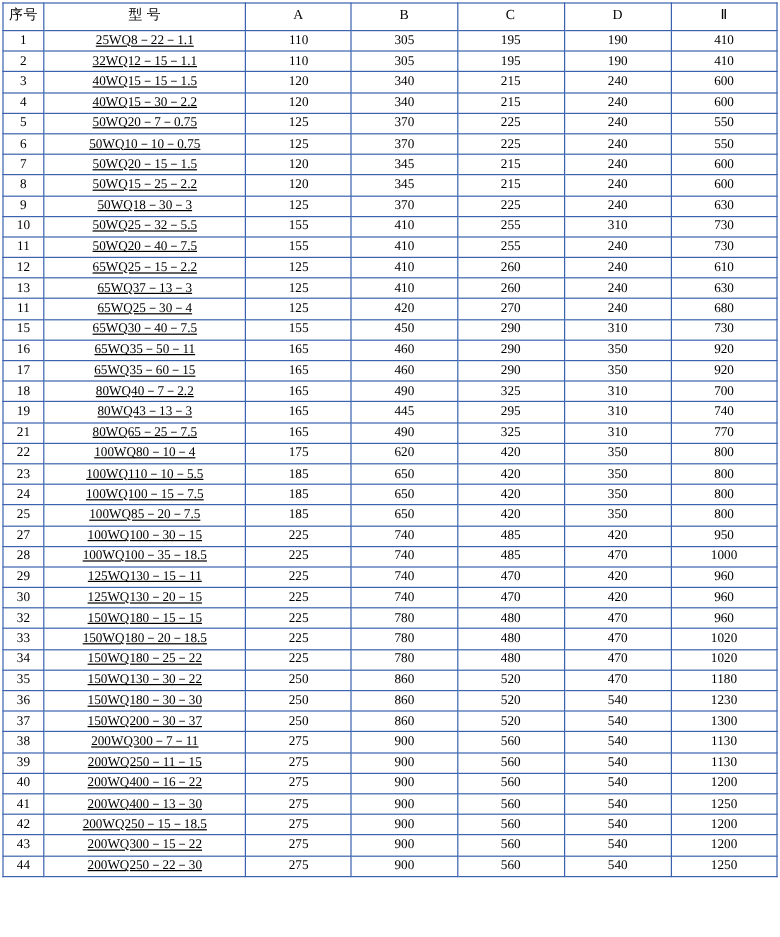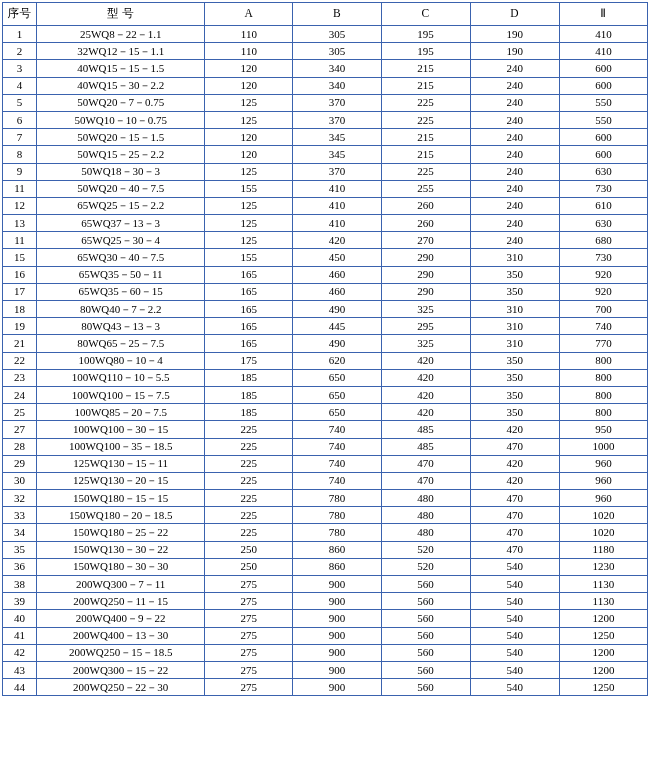--- a/index.html
+++ b/index.html
@@ -51,20 +51,21 @@
   col.c-b     { width: 88px; }
   col.c-c     { width: 89px; }
   col.c-d     { width: 89px; }
   col.c-h     { width: 88px; }
 
   td.model {
     text-align: left;
     padding-left: 8px;
     font-size: 11px;
     letter-spacing: 0px;
+    text-decoration: underline;
   }
   th.model-head {
     letter-spacing: 6px;
     padding-left: 4px;
   }
   th.idx-head {
     font-size: 10.5px;
   }
   .dim-head {
     font-style: normal;
@@ -172,20 +173,29 @@
         <tr>
           <td>9</td>
           <td class="model">50WQ18－30－3</td>
           <td>125</td>
           <td>370</td>
           <td>225</td>
           <td>240</td>
           <td>630</td>
         </tr>
         <tr>
+          <td>10</td>
+          <td class="model">50WQ25－32－5.5</td>
+          <td>155</td>
+          <td>410</td>
+          <td>255</td>
+          <td>310</td>
+          <td>730</td>
+        </tr>
+        <tr>
           <td>11</td>
           <td class="model">50WQ20－40－7.5</td>
           <td>155</td>
           <td>410</td>
           <td>255</td>
           <td>240</td>
           <td>730</td>
         </tr>
         <tr>
           <td>12</td>
@@ -379,40 +389,49 @@
         <tr>
           <td>36</td>
           <td class="model">150WQ180－30－30</td>
           <td>250</td>
           <td>860</td>
           <td>520</td>
           <td>540</td>
           <td>1230</td>
         </tr>
         <tr>
+          <td>37</td>
+          <td class="model">150WQ200－30－37</td>
+          <td>250</td>
+          <td>860</td>
+          <td>520</td>
+          <td>540</td>
+          <td>1300</td>
+        </tr>
+        <tr>
           <td>38</td>
           <td class="model">200WQ300－7－11</td>
           <td>275</td>
           <td>900</td>
           <td>560</td>
           <td>540</td>
           <td>1130</td>
         </tr>
         <tr>
           <td>39</td>
           <td class="model">200WQ250－11－15</td>
           <td>275</td>
           <td>900</td>
           <td>560</td>
           <td>540</td>
           <td>1130</td>
         </tr>
         <tr>
           <td>40</td>
-          <td class="model">200WQ400－9－22</td>
+          <td class="model">200WQ400－16－22</td>
           <td>275</td>
           <td>900</td>
           <td>560</td>
           <td>540</td>
           <td>1200</td>
         </tr>
         <tr>
           <td>41</td>
           <td class="model">200WQ400－13－30</td>
           <td>275</td>

